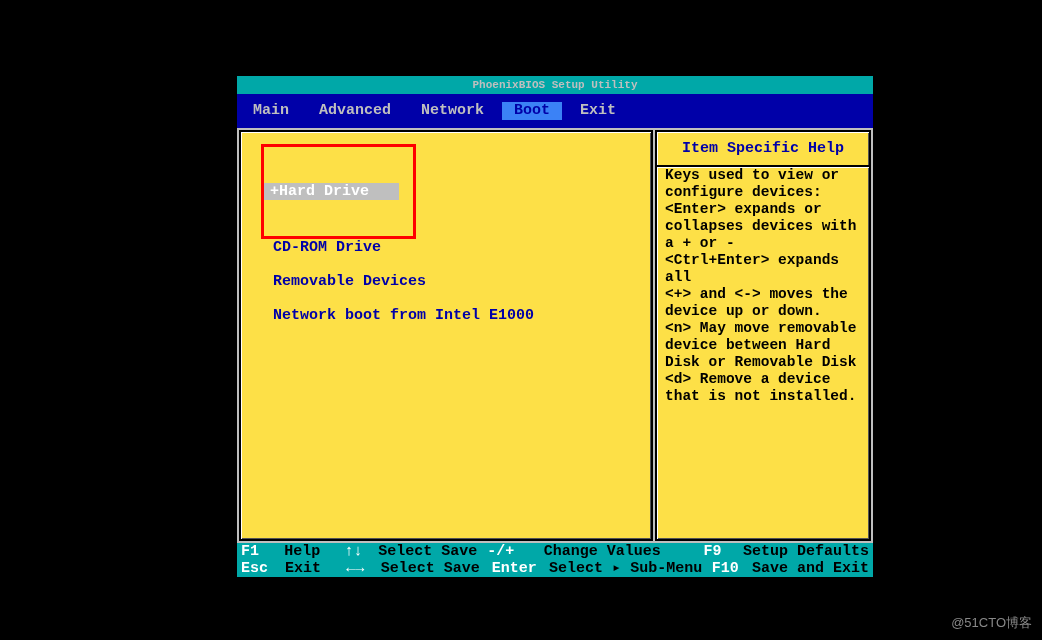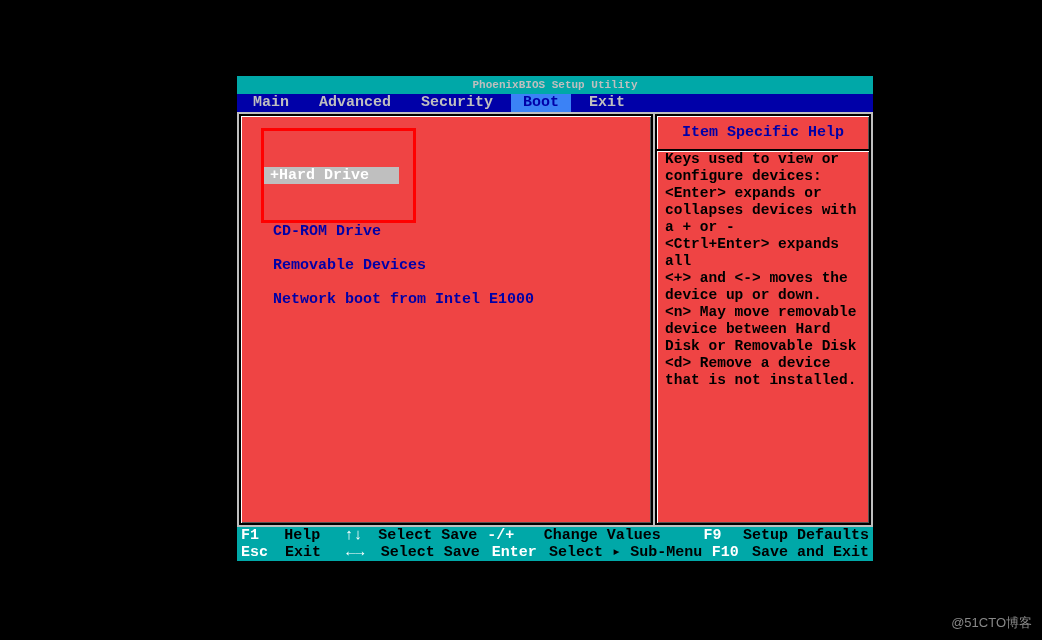--- a/index.html
+++ b/index.html
@@ -24,41 +24,41 @@
     color: #bfbfbf;
     text-align: center;
     height: 18px; line-height: 18px;
     font-size: 11px;
   }
   .menu-bar {
     background: #0000a8;
     color: #bfbfbf;
     height: 18px; line-height: 18px;
     display: flex;
-    padding: 0 4px;
+    padding: 8px 4px;
     font-size: 15px;
   }
   .menu-item {
     padding: 0 12px;
     margin-right: 6px;
     white-space: pre;
   }
   .menu-item.active {
     background: #3b82f6;
     color: #0000a8;
   }
   .content-area {
     display: flex;
     height: 415px;
     padding: 2px;
     box-sizing: border-box;
     gap: 2px;
   }
   .panel {
-    background: #ef4444;
+    background: #fde047;
     box-sizing: border-box;
     position: relative;
     border: 2px solid #000;
     box-shadow: inset 1px 1px 0 #fff, inset -1px -1px 0 #555;
   }
   .left-panel { flex: 1; }
   .right-panel { width: 216px; }
   .help-title {
     text-align: center;
     color: #0000a8;
@@ -127,21 +127,21 @@
 </head>
 <body>
 
 <div class="bios-window">
 
   <div class="title-bar">PhoenixBIOS Setup Utility</div>
 
   <div class="menu-bar">
     <span class="menu-item">Main</span>
     <span class="menu-item">Advanced</span>
-    <span class="menu-item">Security</span>
+    <span class="menu-item">Network</span>
     <span class="menu-item active">Boot</span>
     <span class="menu-item">Exit</span>
   </div>
 
   <div class="content-area">
 
     <div class="panel left-panel">
       <div class="boot-list">
         <span class="boot-item selected-wrap">
           <span class="boot-item selected">+Hard Drive</span>

